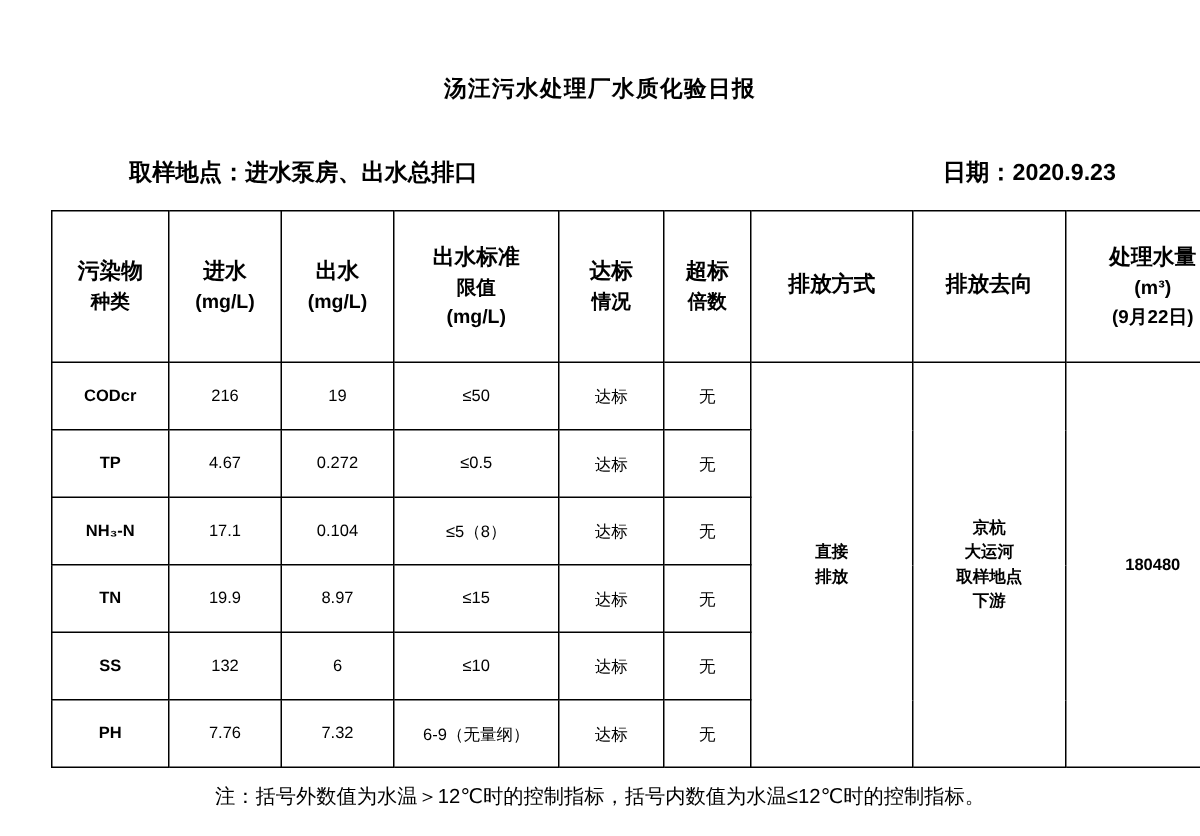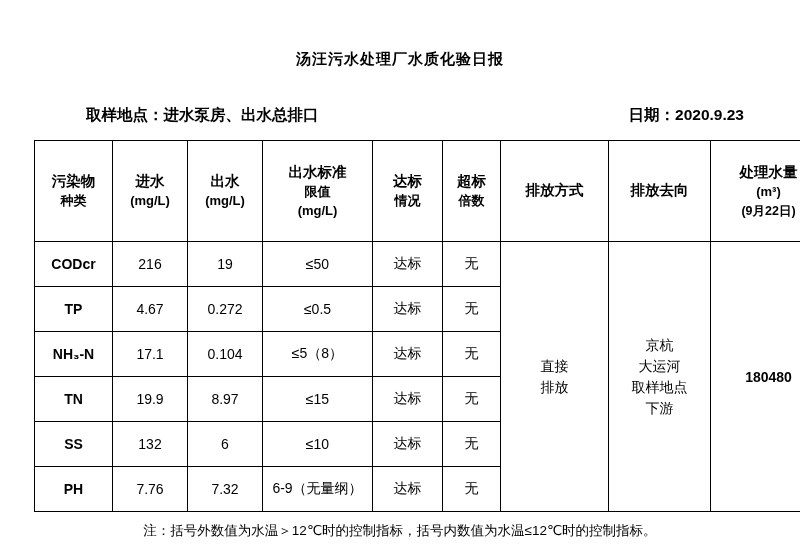--- a/index.html
+++ b/index.html
@@ -67,29 +67,29 @@
     font-size: 13px;
     font-weight: bold;
   }
   table.report thead th .sub-small {
     display: block;
     font-size: 12.5px;
     font-weight: bold;
   }
   table.report tbody td {
     height: 42px;
+    font-size: 11px;
+    padding: 1px;
+  }
+  td.name-cell {
+    font-weight: bold;
     font-size: 14px;
-    padding: 1px;
-  }
-  td.name-cell {
-    font-weight: bold;
-    font-size: 14px;
   }
   td.big-cell {
-    font-weight: normal;
+    font-weight: bold;
     font-size: 15.5px;
     line-height: 1.5;
   }
   td.volume-cell {
     font-weight: bold;
     font-size: 22px;
   }
   td.std-cell { font-size: 13px; }
   td.ph-std-cell { font-size: 12px; }
 

